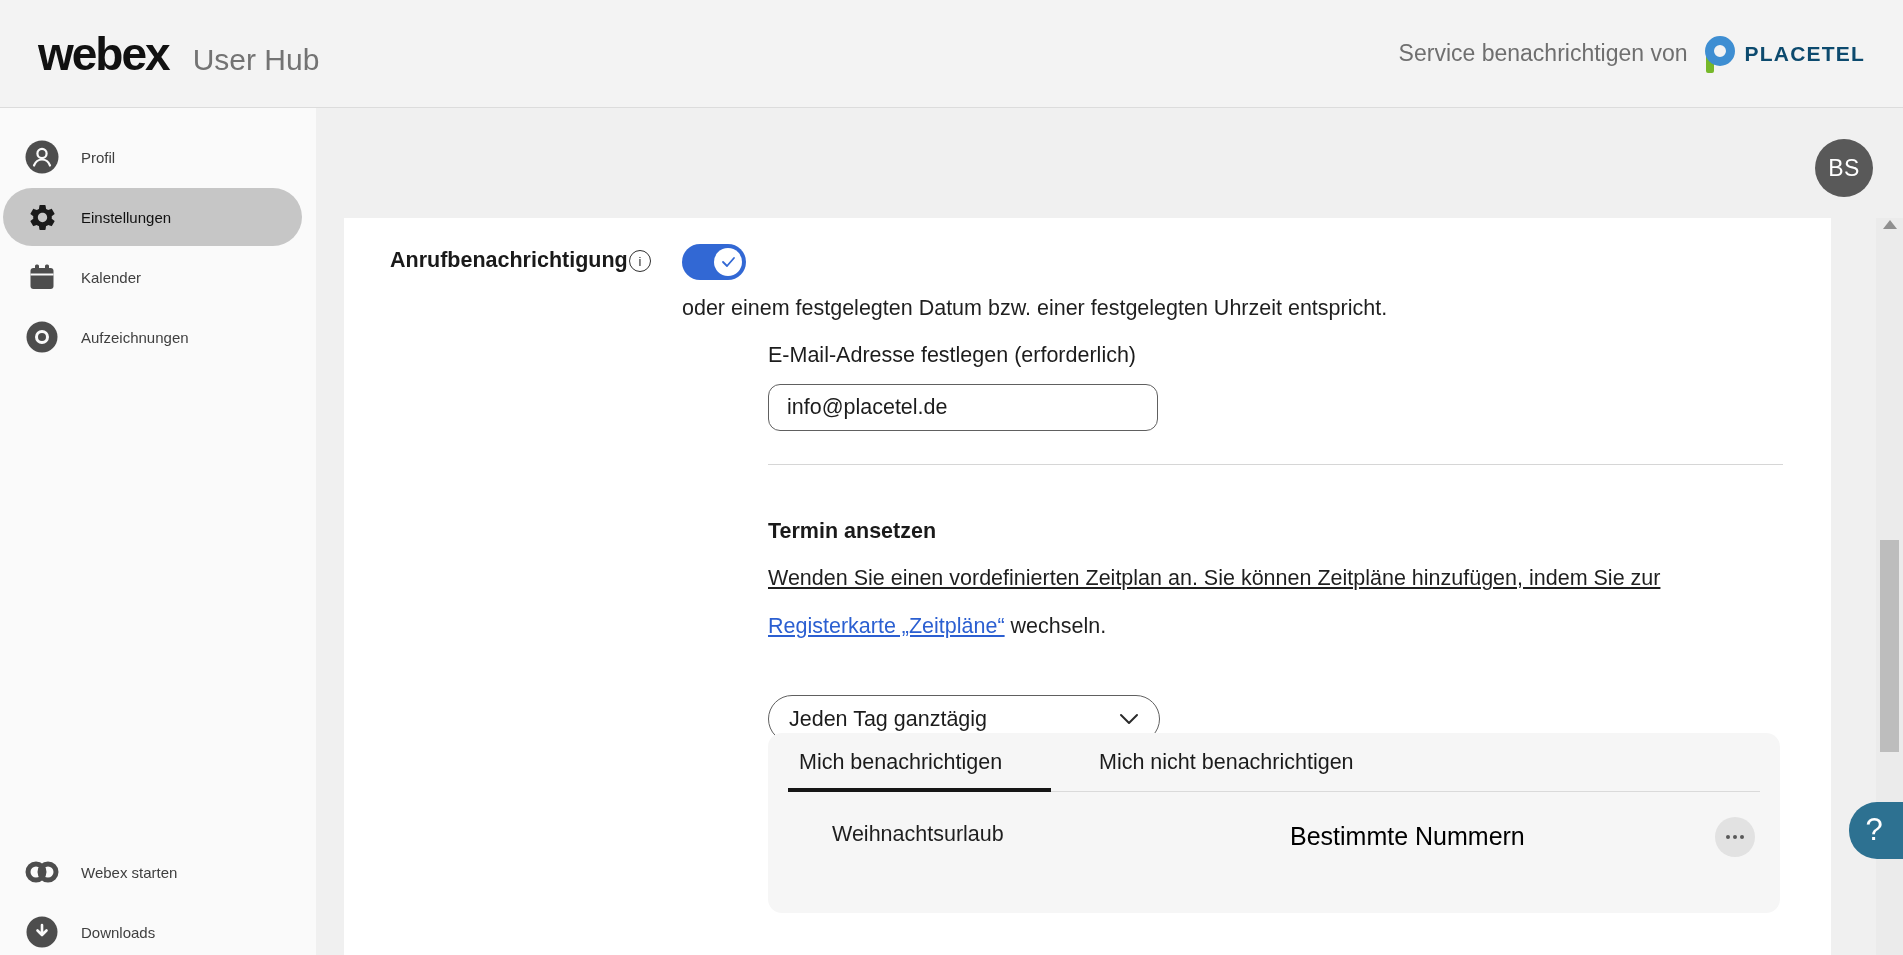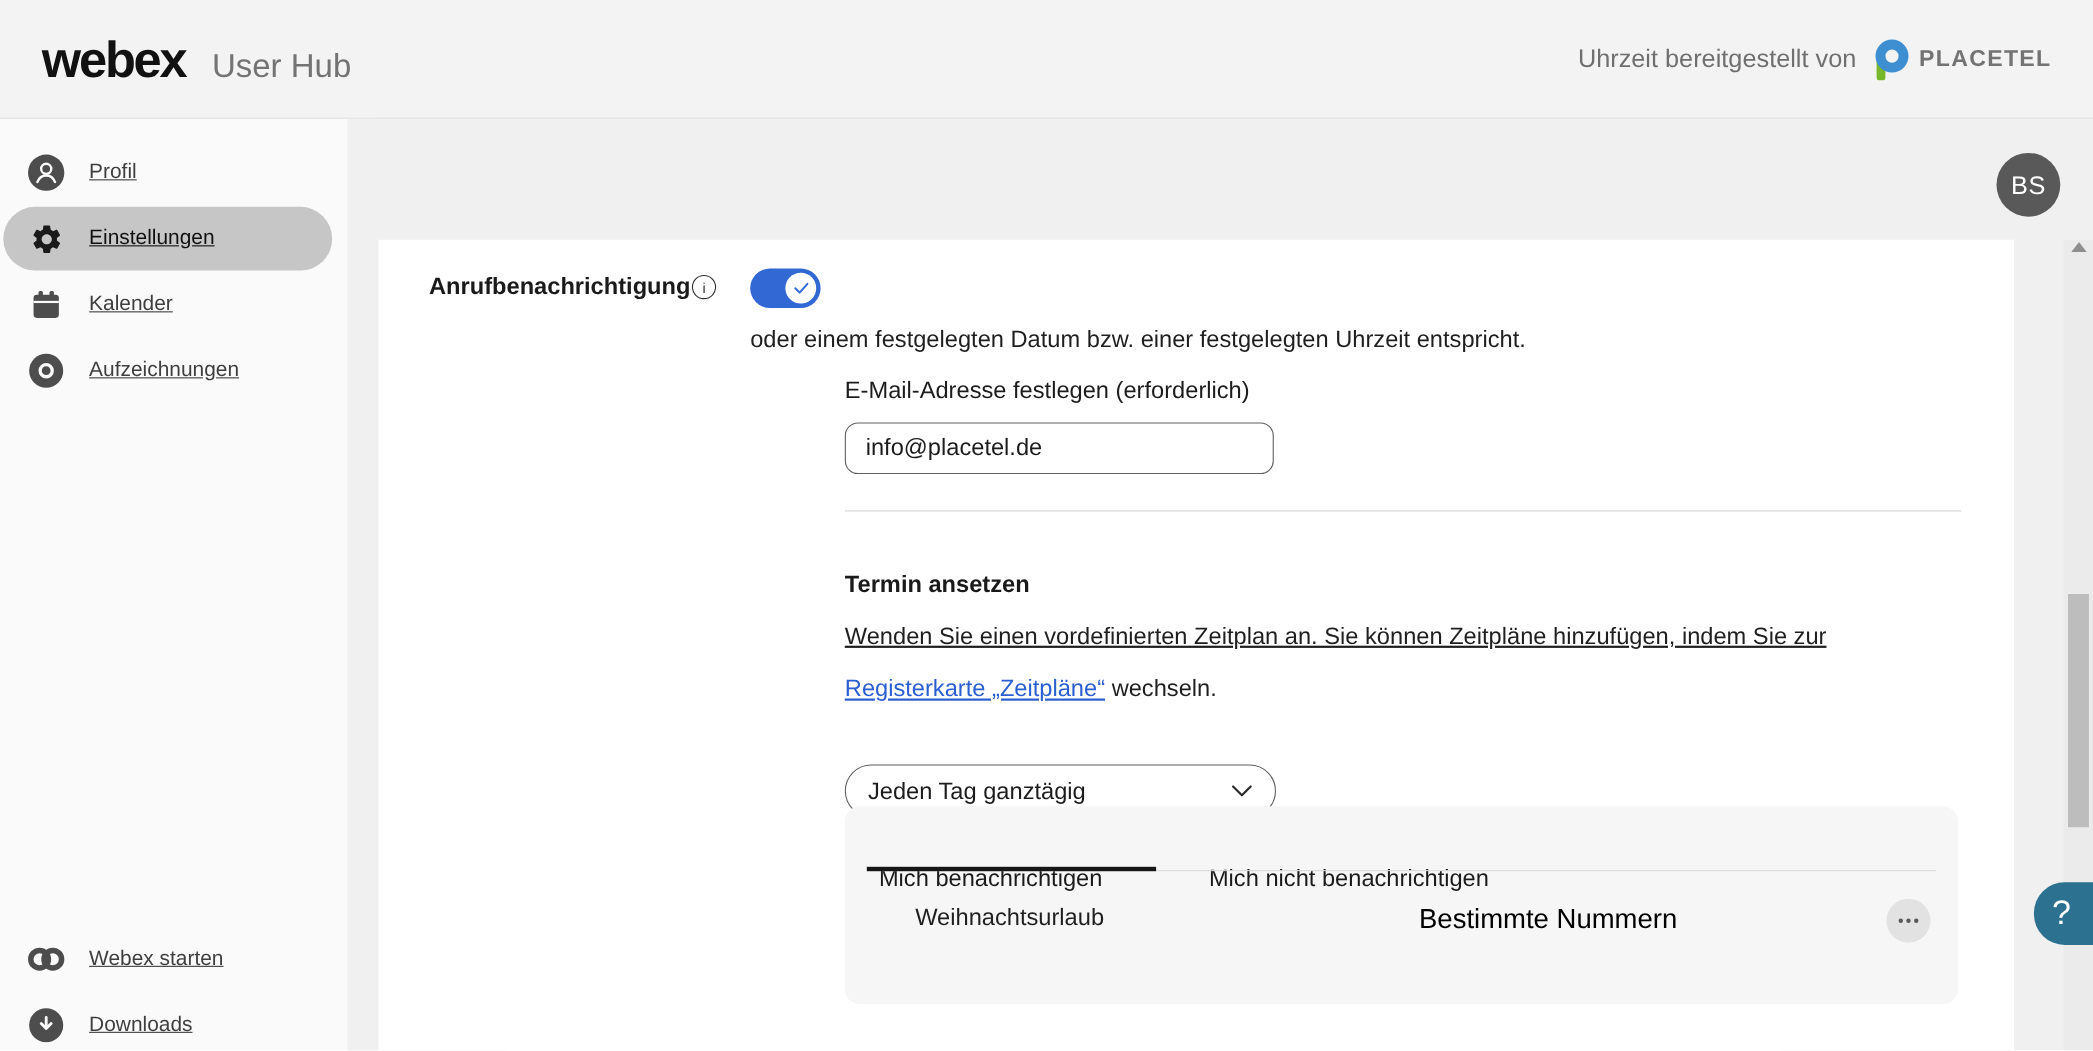--- a/index.html
+++ b/index.html
@@ -14,29 +14,29 @@
   #webex-logo{font-size:46px;font-weight:700;letter-spacing:-2px;color:#111;}
   #hub-title{font-size:30px;font-weight:400;color:#737373;}
   #service-area{display:flex;align-items:center;gap:16px;}
   #service-label{font-size:23px;color:#6f6f6f;}
   #placetel{display:flex;align-items:center;gap:9px;}
   #placetel-mark{position:relative;width:32px;height:40px;}
   #placetel-mark .green-bar{position:absolute;left:2px;top:18px;width:8px;height:21px;
           background:var(--placetel_green,#76b82a);border-radius:0 0 2px 2px;}
   #placetel-mark .blue-ring{position:absolute;left:1px;top:2px;width:30px;height:30px;
           border:9px solid var(--placetel_blue,#3e8ed2);border-radius:50%;box-sizing:border-box;}
-  #placetel-name{font-size:21px;font-weight:800;letter-spacing:1.2px;color:#737373;}
+  #placetel-name{font-size:21px;font-weight:800;letter-spacing:1.2px;color:#0c4a6e;}
 
   
   #sidebar{position:absolute;left:0;top:108px;width:316px;height:847px;background:#fafafa;}
   .nav-item{position:absolute;left:3px;width:299px;height:58px;border-radius:29px;
             display:flex;align-items:center;gap:22px;padding-left:22px;box-sizing:border-box;cursor:pointer;}
   .nav-item.selected{background:var(--selected_nav_bg,#c6c6c6);}
   .nav-item .icon-box{width:34px;height:34px;display:flex;align-items:center;justify-content:center;flex:0 0 34px;}
-  .nav-item .nav-label{font-size:19px;color:#3f3f3f;white-space:nowrap;text-decoration:underline;}
+  .nav-item .nav-label{font-size:15px;color:#3f3f3f;white-space:nowrap;}
   .nav-item.selected .nav-label{color:#111;}
 
   
   .scroll-track{position:absolute;background:#f0f0f0;}
   #sidebar-scroll-track{left:316px;top:108px;width:28px;height:847px;background:#f1f1f1;}
   #sidebar-scroll-thumb{position:absolute;left:321px;top:136px;width:19px;height:812px;background:#c3c3c3;}
   #main-scroll-track{left:1876px;top:218px;width:27px;height:737px;background:#ebebeb;}
   #main-scroll-thumb{position:absolute;left:1880px;top:540px;width:19px;height:212px;background:#bdbdbd;}
   .arrow-up{width:0;height:0;border-left:7px solid transparent;border-right:7px solid transparent;
             border-bottom:9px solid #8f8f8f;position:absolute;}
@@ -74,21 +74,21 @@
   #sched-link{color:var(--link,#2b5fd1);text-decoration:underline;cursor:pointer;}
   #dropdown{position:absolute;left:424px;top:477px;width:392px;height:48px;box-sizing:border-box;
           border:1.3px solid #606060;border-radius:24px;background:#fff;cursor:pointer;
           display:flex;align-items:center;justify-content:space-between;padding:0 20px;}
   #dropdown .dd-value{font-size:21.5px;color:#1c1c1c;}
   #apply-btn{position:absolute;left:831px;top:457px;width:220px;height:39px;box-sizing:border-box;
           border:1.3px solid #7d7d7d;border-radius:20px;background:#fff;cursor:pointer;
           display:flex;align-items:center;justify-content:center;font-size:21px;color:#1c1c1c;
           font-family:"Liberation Sans",sans-serif;}
   #tabpanel{position:absolute;left:424px;top:515px;width:1012px;height:180px;background:#f6f6f6;border-radius:14px;}
-  .tab{position:absolute;top:17px;font-size:21.5px;color:#1b1b1b;cursor:pointer;white-space:nowrap;margin-top:36px;}
+  .tab{position:absolute;top:17px;font-size:21.5px;color:#1b1b1b;cursor:pointer;white-space:nowrap;}
   #tab-0{left:31px;}
   #tab-1{left:331px;}
   #tab-underline{position:absolute;left:20px;top:55px;width:263px;height:4px;background:#161616;}
   #tab-divider{position:absolute;left:20px;top:58px;width:972px;height:1px;background:#dadada;}
   #row-name{position:absolute;left:64px;top:89px;font-size:21.5px;color:#1f1f1f;}
   #row-criteria{position:absolute;left:522px;top:89px;font-size:25px;color:#000000;}
   #row-menu{position:absolute;left:947px;top:84px;width:40px;height:40px;border-radius:50%;
           background:#e2e2e2;display:flex;align-items:center;justify-content:center;gap:3px;cursor:pointer;}
   #row-menu .dot{width:4px;height:4px;border-radius:50%;background:#595959;}
 
@@ -102,21 +102,21 @@
 <body>
 
 <div id="app">
 
   <header id="header">
     <div id="brand">
       <span id="webex-logo">webex</span>
       <span id="hub-title">User Hub</span>
     </div>
     <div id="service-area">
-      <span id="service-label">Uhrzeit bereitgestellt von</span>
+      <span id="service-label">Service benachrichtigen von</span>
       <div id="placetel">
         <span id="placetel-mark">
           <span class="green-bar"></span>
           <span class="blue-ring"></span>
         </span>
         <span id="placetel-name">PLACETEL</span>
       </div>
     </div>
   </header>
 

